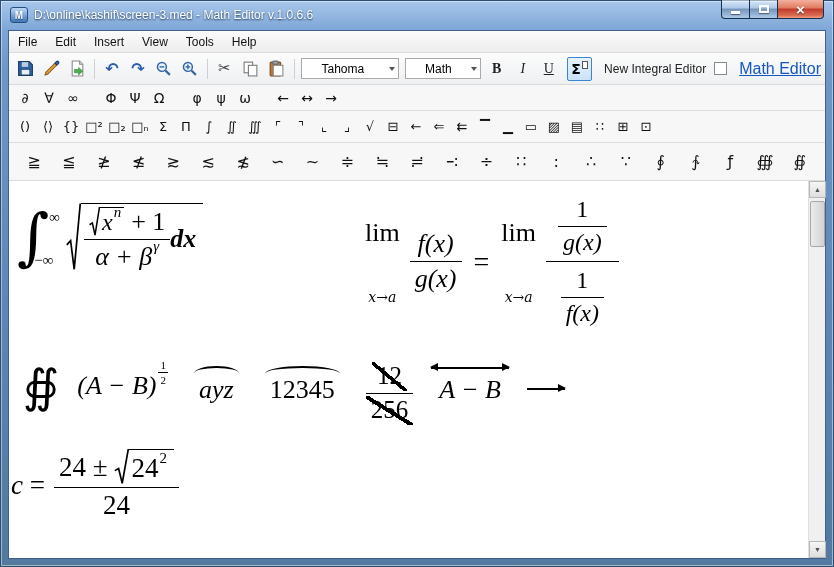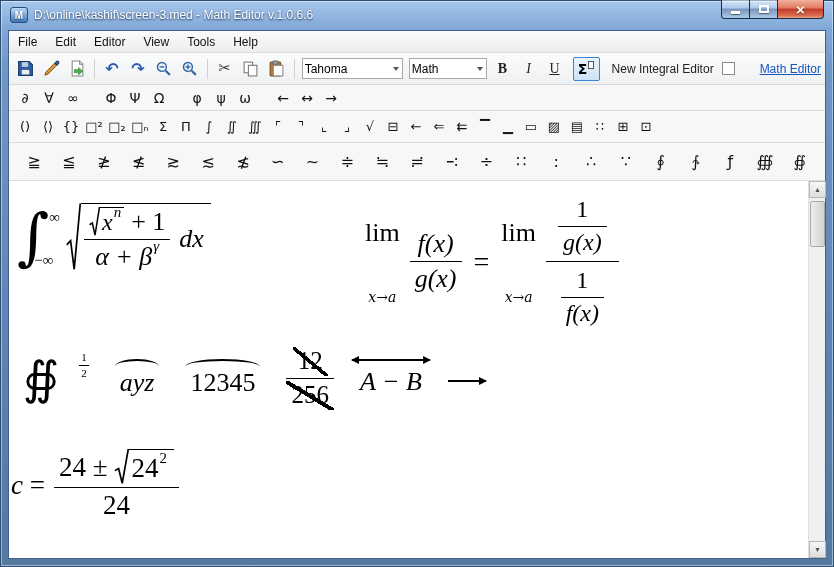--- a/index.html
+++ b/index.html
@@ -21,34 +21,34 @@
 .glyph-close{color:#fff;font-size:15px;font-weight:bold;line-height:1;text-shadow:0 1px 1px rgba(0,0,0,.5);}
 .client{position:absolute;left:8px;right:8px;top:30px;bottom:8px;background:#f0f0f0;border:1px solid #41618c;display:flex;flex-direction:column;}
 .menubar{height:22px;background:linear-gradient(#fbfbfb,#ededed);display:flex;align-items:stretch;border-bottom:1px solid #dcdcdc;flex:0 0 auto;}
 .menu-item{padding:0 9px;font-size:12px;display:flex;align-items:center;color:#111;cursor:default;}
 .toolbar{height:32px;display:flex;align-items:center;padding:0 4px;gap:2px;background:linear-gradient(#fcfcfc,#eef0f2);border-bottom:1px solid #d9d9d9;flex:0 0 auto;}
 .tbtn{min-width:24px;height:24px;display:flex;align-items:center;justify-content:center;border:1px solid transparent;border-radius:2px;cursor:default;}
 .ic{width:17px;height:17px;}
 .txtic{font-family:"DejaVu Sans",sans-serif;font-size:16px;color:#2a5db0;font-weight:bold;line-height:1;}
 .txtic.cut{color:#444;font-weight:normal;font-size:15px;}
 .tsep{width:1px;height:20px;background:#d0d0d0;margin:0 3px;}
-.combo{height:21px;background:#fff;border:1px solid #a9a9a9;display:flex;align-items:center;justify-content:space-between;padding:0 3px 0 2px;font-size:12px;margin:0 2px;}
+.combo{height:21px;background:#fff;border:1px solid #a9a9a9;display:flex;align-items:center;justify-content:space-between;padding:0 3px 0 19px;font-size:12px;margin:0 2px;}
 .combo.font{width:112px;}
 .combo.style{width:86px;}
 .dd{width:0;height:0;border-left:3.5px solid transparent;border-right:3.5px solid transparent;border-top:4px solid #555;margin-left:4px;}
 .fmt{font-family:"Liberation Serif",serif;font-size:14px;color:#222;width:22px;}
 .fmt.bold{font-weight:bold;}
 .fmt.italic{font-style:italic;}
 .fmt.underline{text-decoration:underline;}
 .sigma{border:1px solid #3a86d4;background:linear-gradient(#e8f3fd,#cbe3f8);width:30px;height:24px;margin-left:4px;gap:1px;}
 .sig{font-size:14px;font-weight:bold;font-family:"DejaVu Sans",sans-serif;}
 .sigbox{width:6px;height:8px;border:1px solid #555;margin-top:-7px;background:#fff;}
 .tlabel{font-size:12px;color:#222;margin:0 6px 0 10px;white-space:nowrap;}
 .checkbox{width:13px;height:13px;border:1px solid #8a8a8a;background:#fff;flex:0 0 auto;}
-.tlink{font-size:12px;color:#1556c4;text-decoration:underline;margin-left:23px;white-space:nowrap;cursor:pointer;}
+.tlink{font-size:16px;color:#1556c4;text-decoration:underline;margin-left:10px;white-space:nowrap;cursor:pointer;}
 .symrow{display:flex;align-items:center;background:#f7f7f7;border-bottom:1px solid #dcdcdc;padding:0 6px;flex:0 0 auto;}
 .sym{border:1px solid transparent;background:transparent;font-family:"DejaVu Sans",sans-serif;color:#111;display:flex;align-items:center;justify-content:center;padding:0;cursor:default;}
 .row1{height:26px;gap:4px;}
 .row1 .sym{width:20px;height:20px;font-size:14px;}
 .row1 .sym:nth-child(3n){margin-right:14px;}
 .row2{height:32px;gap:3px;}
 .row2 .sym{min-width:20px;height:22px;font-size:13px;}
 .row3{height:38px;justify-content:space-between;padding:0 14px;}
 .row3 .sym{min-width:22px;height:26px;font-size:16px;}
 .editor{position:relative;flex:1;background:#fff;}
@@ -70,37 +70,37 @@
 .sqrt{position:relative;display:inline-flex;padding-left:15px;}
 .radsvg{position:absolute;left:0;top:0;width:15px;height:100%;}
 .radicand{border-top:1.8px solid #000;padding:3px 7px 1px 3px;display:inline-flex;align-items:center;}
 .sqrt.small{padding-left:11px;font-size:24px;}
 .sqrt.small .radsvg{width:11px;}
 .sqrt.small .radicand{padding:1px 3px 0 2px;border-top-width:1.6px;}
 .bigint{display:inline-flex;align-items:center;margin-right:6px;}
 .intglyph{font-size:62px;line-height:.95;font-family:"DejaVu Serif",serif;}
 .intlims{display:flex;flex-direction:column;justify-content:space-between;height:62px;font-size:15px;padding-top:2px;}
 .intlims .lo{margin-left:-15px;}
-.diff{margin-left:9px;}
+.diff{font-weight:bold;}
 .lim{display:inline-flex;flex-direction:column;align-items:center;line-height:1;gap:40px;}
 .limsub{font-size:14px;font-style:italic;margin-top:4px;font-family:"DejaVu Serif","Liberation Serif",serif;}
 .f1{left:8px;top:22px;}
 .f2{left:356px;top:12px;gap:10px;}
 .f2 .eq{font-size:28px;padding:0 2px;}
 .frac.inner{font-size:24px;}
 .frac.big>.num,.frac.big>.den{padding:3px 12px;}
 .frac.big>.fbar{border-top-width:1.9px;}
 .f3{left:14px;top:166px;gap:26px;}
 .contour{font-size:46px;font-family:"DejaVu Sans",sans-serif;line-height:1;margin-right:-8px;}
 .supfrac{font-size:11px;transform:translateY(-13px);margin-left:2px;font-style:normal;}
 .supfrac .fbar{border-top-width:1px;margin:1px 0;}
 .supfrac .num,.supfrac .den{padding:0 2px;}
 .overarc{position:relative;padding:9px 5px 0;display:inline-block;}
 .overarc::before{content:"";position:absolute;left:0;right:0;top:0;height:13px;border-top:2.2px solid #000;border-radius:50%;}
-.cancelf{font-size:25px;}
+.cancelf{font-size:25px;margin-top:15px;}
 .cancel{background:linear-gradient(to right top,transparent 45%,#000 45%,#000 53%,transparent 53%);padding:0 4px;}
 .harrow{position:relative;height:2px;background:#000;display:block;}
 .harrow.both::before{content:"";position:absolute;left:-1px;top:-3.5px;border:4.5px solid transparent;border-left:none;border-right:8px solid #000;}
 .harrow.both::after,.harrow.rightonly::after{content:"";position:absolute;right:-1px;top:-3.5px;border:4.5px solid transparent;border-right:none;border-left:8px solid #000;}
 .oarrow{display:inline-flex;flex-direction:column;align-items:center;}
 .oarrow .harrow{width:calc(100% + 16px);margin-bottom:6px;}
 .uarrow{display:inline-flex;flex-direction:column;align-items:flex-start;}
 .uarrow .harrow{width:calc(100% + 38px);margin-top:6px;}
 .f4{left:2px;top:268px;gap:9px;font-size:27px;}
 .f4 .num_head{margin-right:6px;}
@@ -125,21 +125,21 @@
       </div>
     <div class="win-btn close">
         <span class="glyph-close">×</span>
       </div>
   </div>
 
   <div class="client">
     <div class="menubar">
         <span class="menu-item">File</span>
         <span class="menu-item">Edit</span>
-        <span class="menu-item">Editor</span>
+        <span class="menu-item">Insert</span>
         <span class="menu-item">View</span>
         <span class="menu-item">Tools</span>
         <span class="menu-item">Help</span>
       </div>
 
     <div class="toolbar">
       <span class="tbtn">
         <svg class="ic" viewBox="0 0 16 16">
             <path d="M1.5 1.5h10l3 3v10h-13z" fill="#2f5f9e" stroke="#1a3a66"></path>
             <rect x="4" y="9" width="8" height="5" fill="#e8eef6" stroke="#1a3a66" stroke-width=".5"></rect>
@@ -353,20 +353,21 @@
                 <span class="fbar"></span>
                 <span class="den var">f(x)</span>
               </span>
             </span>
           </span>
         </div>
 
         <div class="formula f3">
           <span class="contour">∯</span>
           <span class="mrow">
+            <span class="var">(A − B)</span>
             <span class="frac supfrac">
               <span class="num">1</span>
               <span class="fbar"></span>
               <span class="den">2</span>
             </span>
           </span>
           <span class="overarc"><span class="var">ayz</span></span>
           <span class="overarc"><span class="up">12345</span></span>
           <span class="frac cancelf">
             <span class="num up cancel">12</span>

